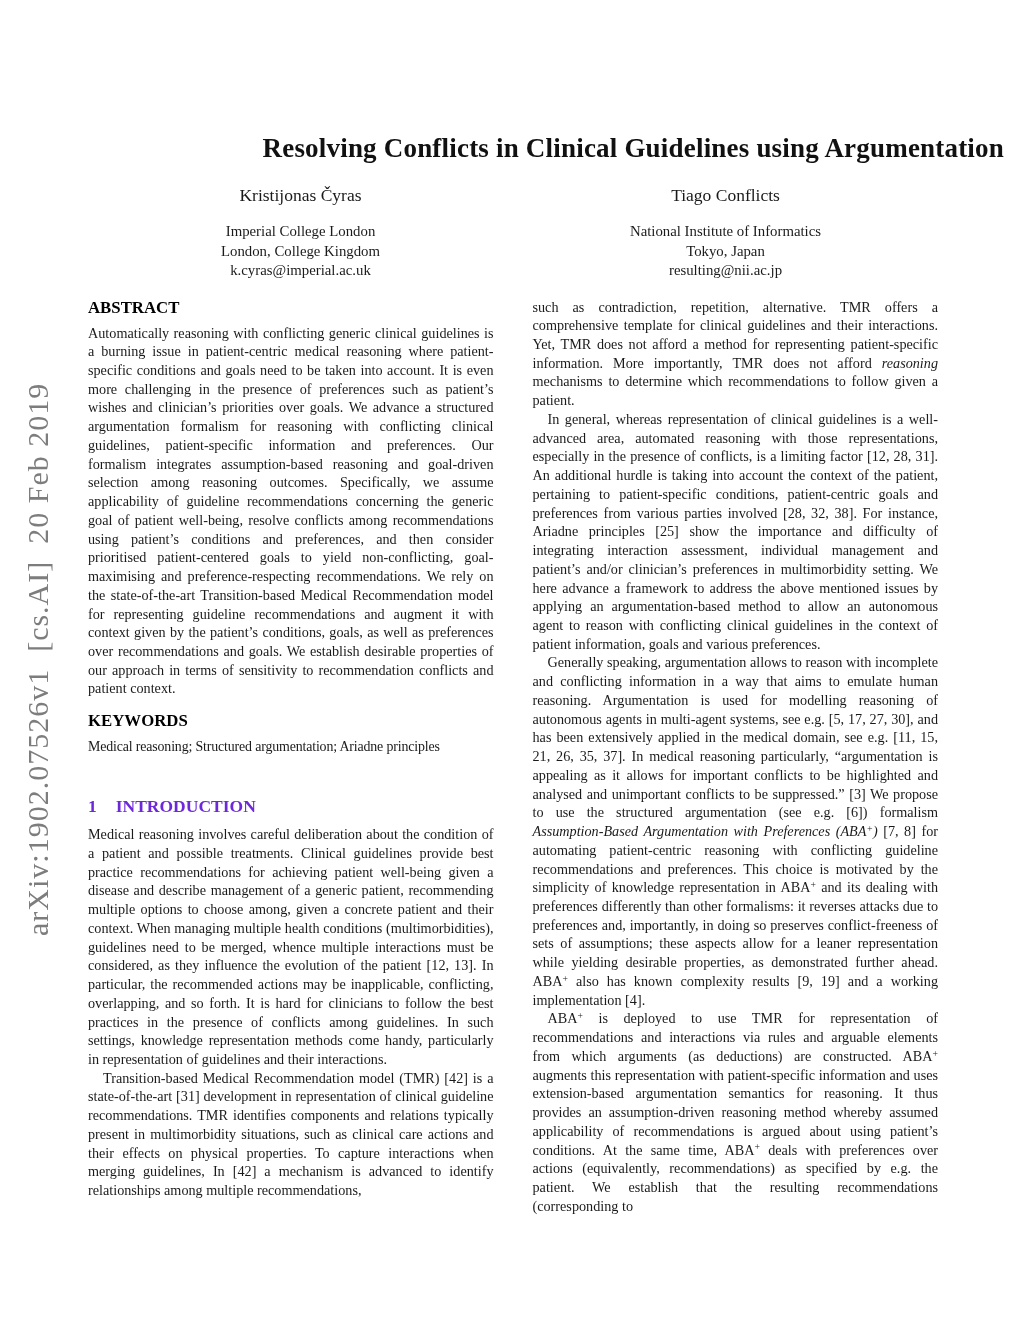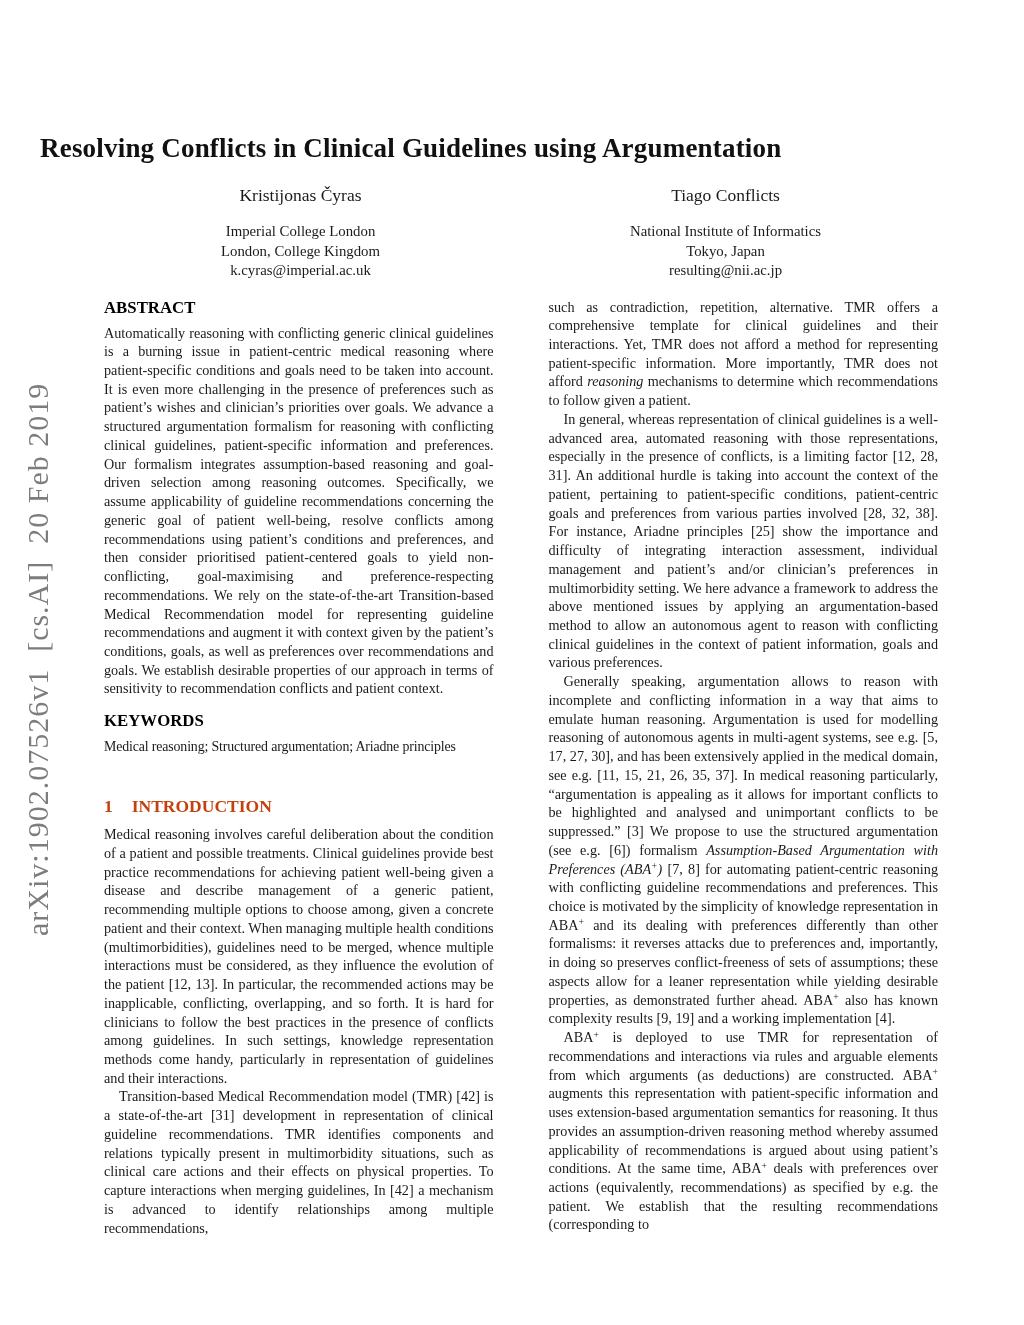--- a/index.html
+++ b/index.html
@@ -16,52 +16,52 @@
     left: 21px; top: 936px;
     transform: rotate(-90deg);
     transform-origin: 0 0;
     font-size: 30px;
     letter-spacing: 1px;
     color: #7d7d7d;
     white-space: pre;
   }
   .title {
     margin: 0;
-    padding: 133px 48px 0 40px;
-    text-align: left;
+    padding: 133px 20px 0 40px;
+    text-align: right;
     font-size: 27px;
     font-weight: bold;
     letter-spacing: 0.2px;
     color: #111;
   }
   .authors {
     display: flex;
     margin: 21px 86px 0 88px;
     text-align: center;
   }
   .author { flex: 1; }
   .author-name { font-size: 17.5px; margin-bottom: 16px; }
   .author-line { font-size: 14.8px; line-height: 19.5px; }
   .columns {
     display: flex;
     gap: 39px;
     margin: 17px 86px 0 88px;
   }
-  .col { flex: 1; min-width: 0; margin-left: 16px; }
+  .col { flex: 1; min-width: 0; }
   .heading {
     font-size: 16.8px;
     font-weight: bold;
     color: #000;
     margin: 0 0 6px 0;
   }
   .heading.kw { margin-top: 13px; }
   .section-heading {
     font-size: 17.5px;
     font-weight: bold;
-    color: #c2410c;
+    color: #6d28d9;
     margin: 40px 0 8px 0;
   }
   .section-heading .sec-num { margin-right: 19px; }
   .body-text {
     font-size: 14.2px;
     line-height: 18.73px;
     text-align: justify;
     margin: 0;
   }
   .body-text.indent { text-indent: 15px; }

